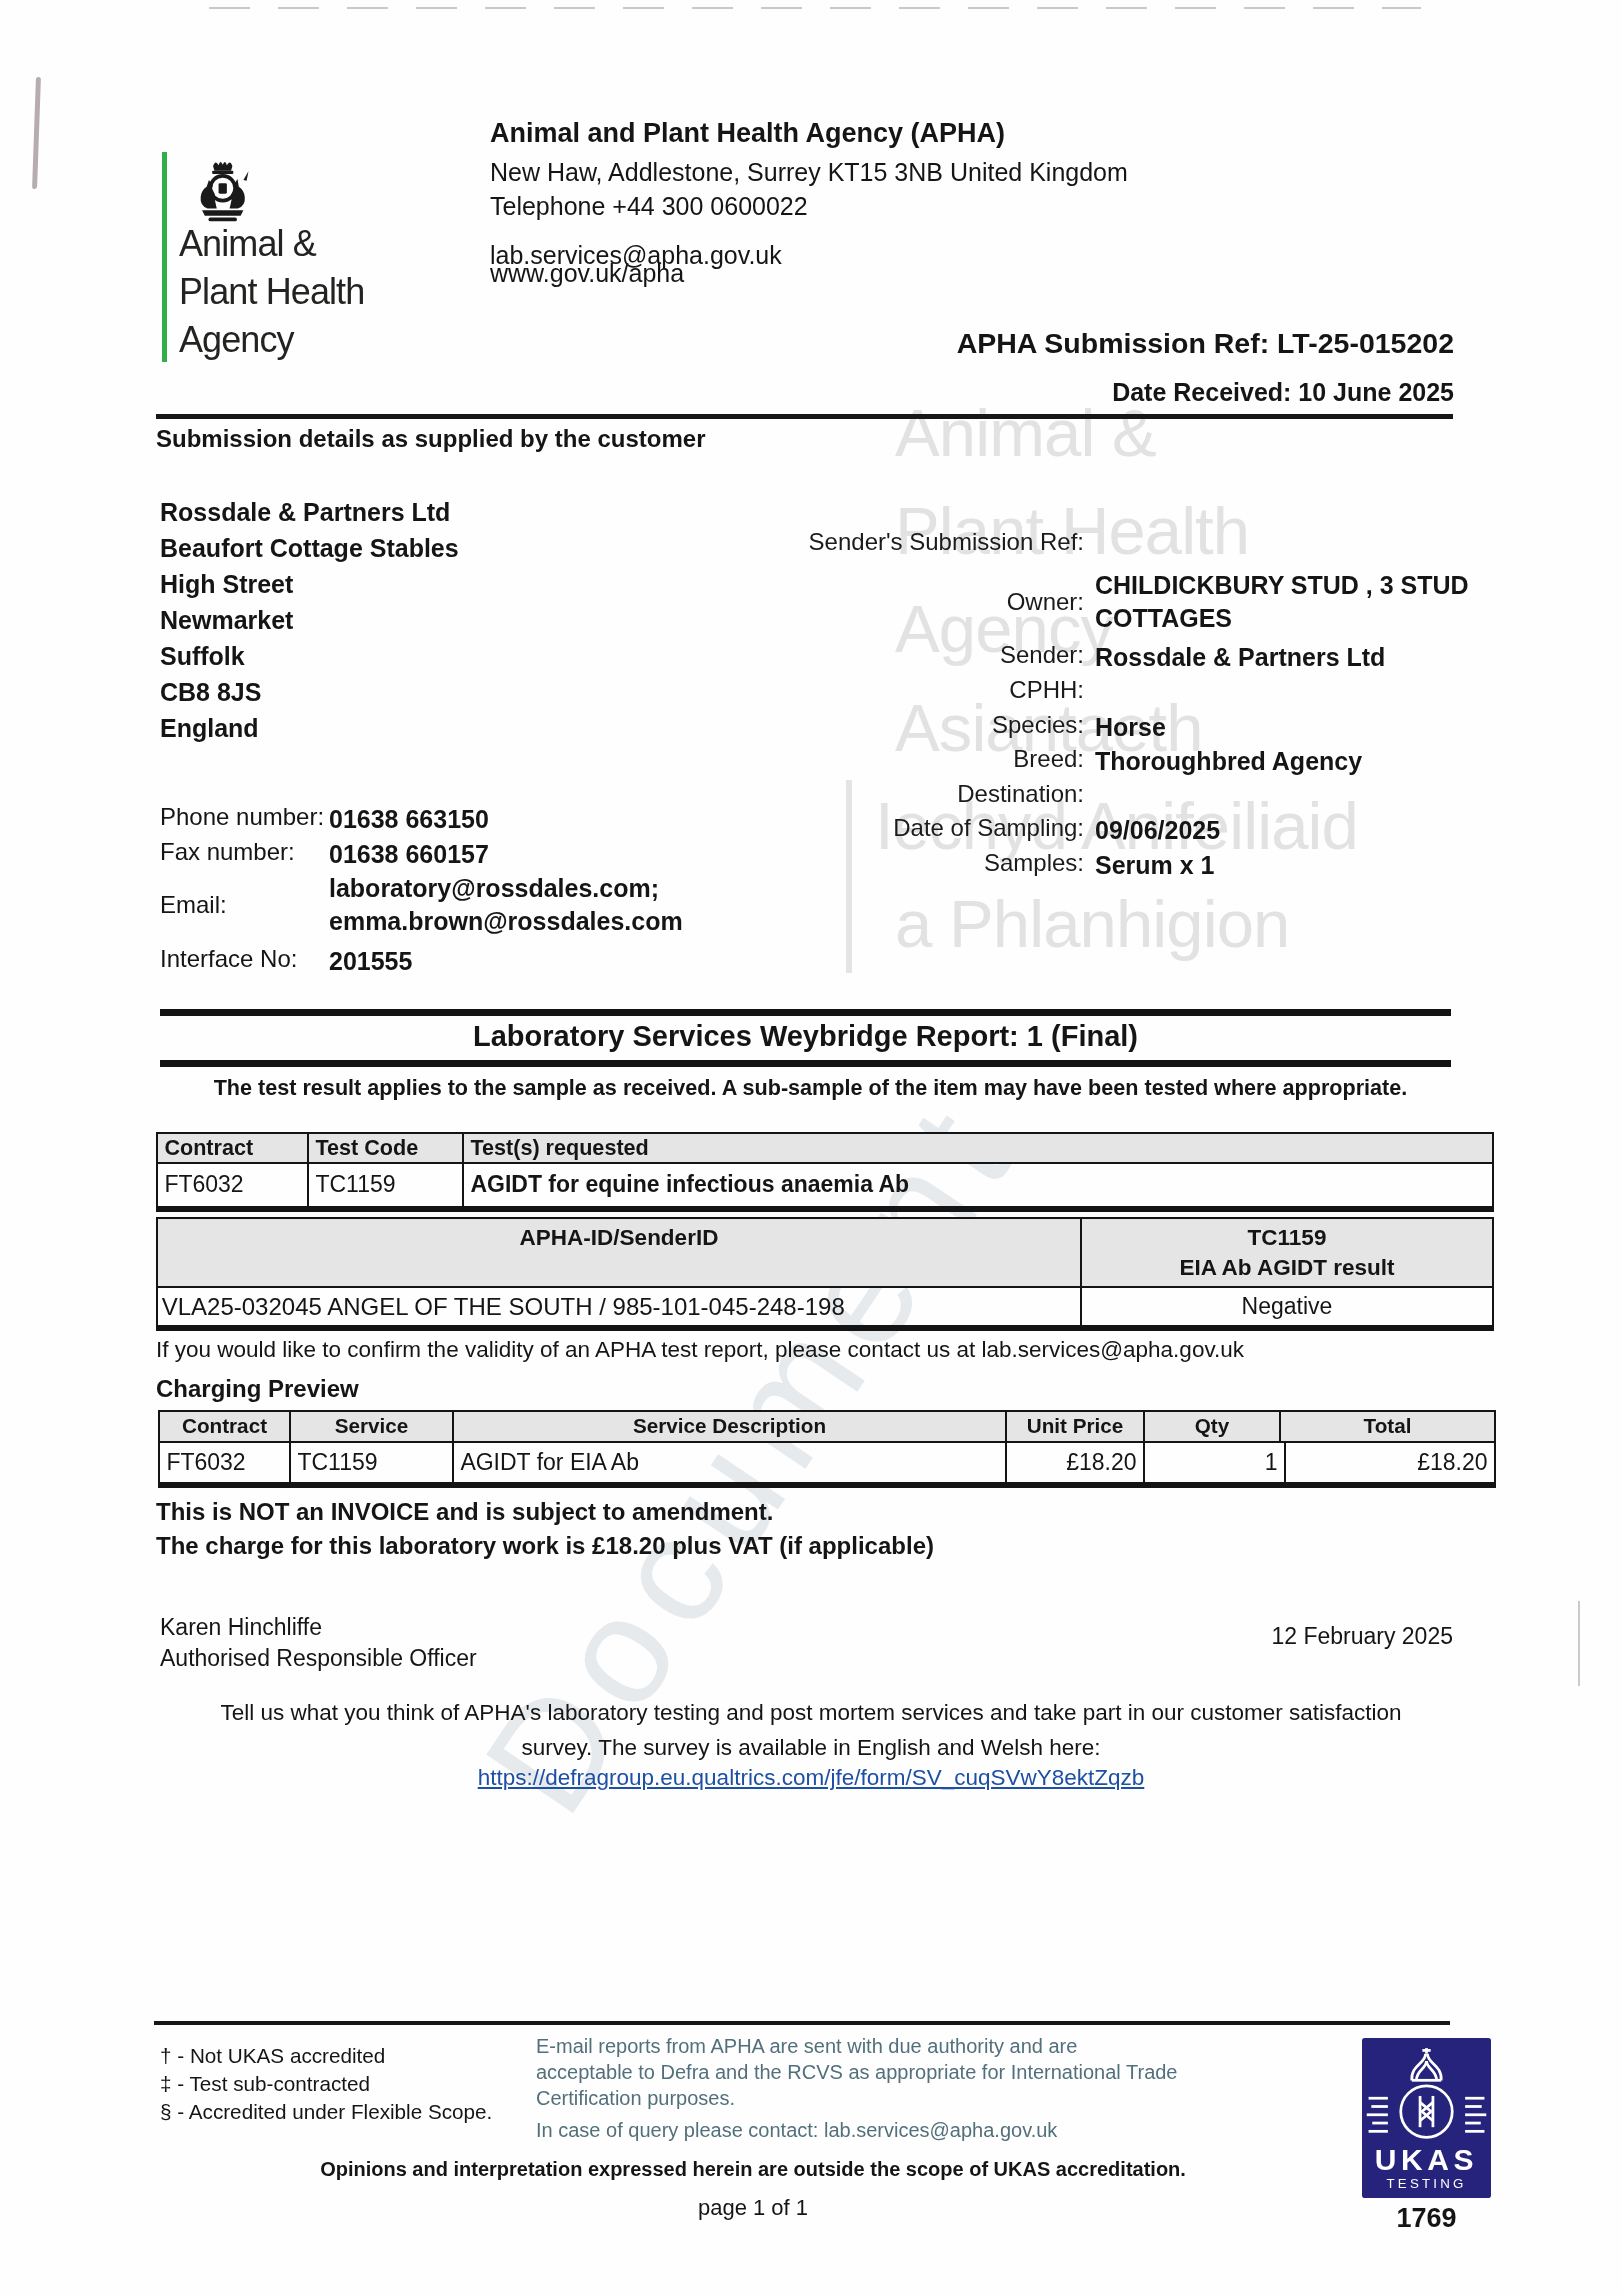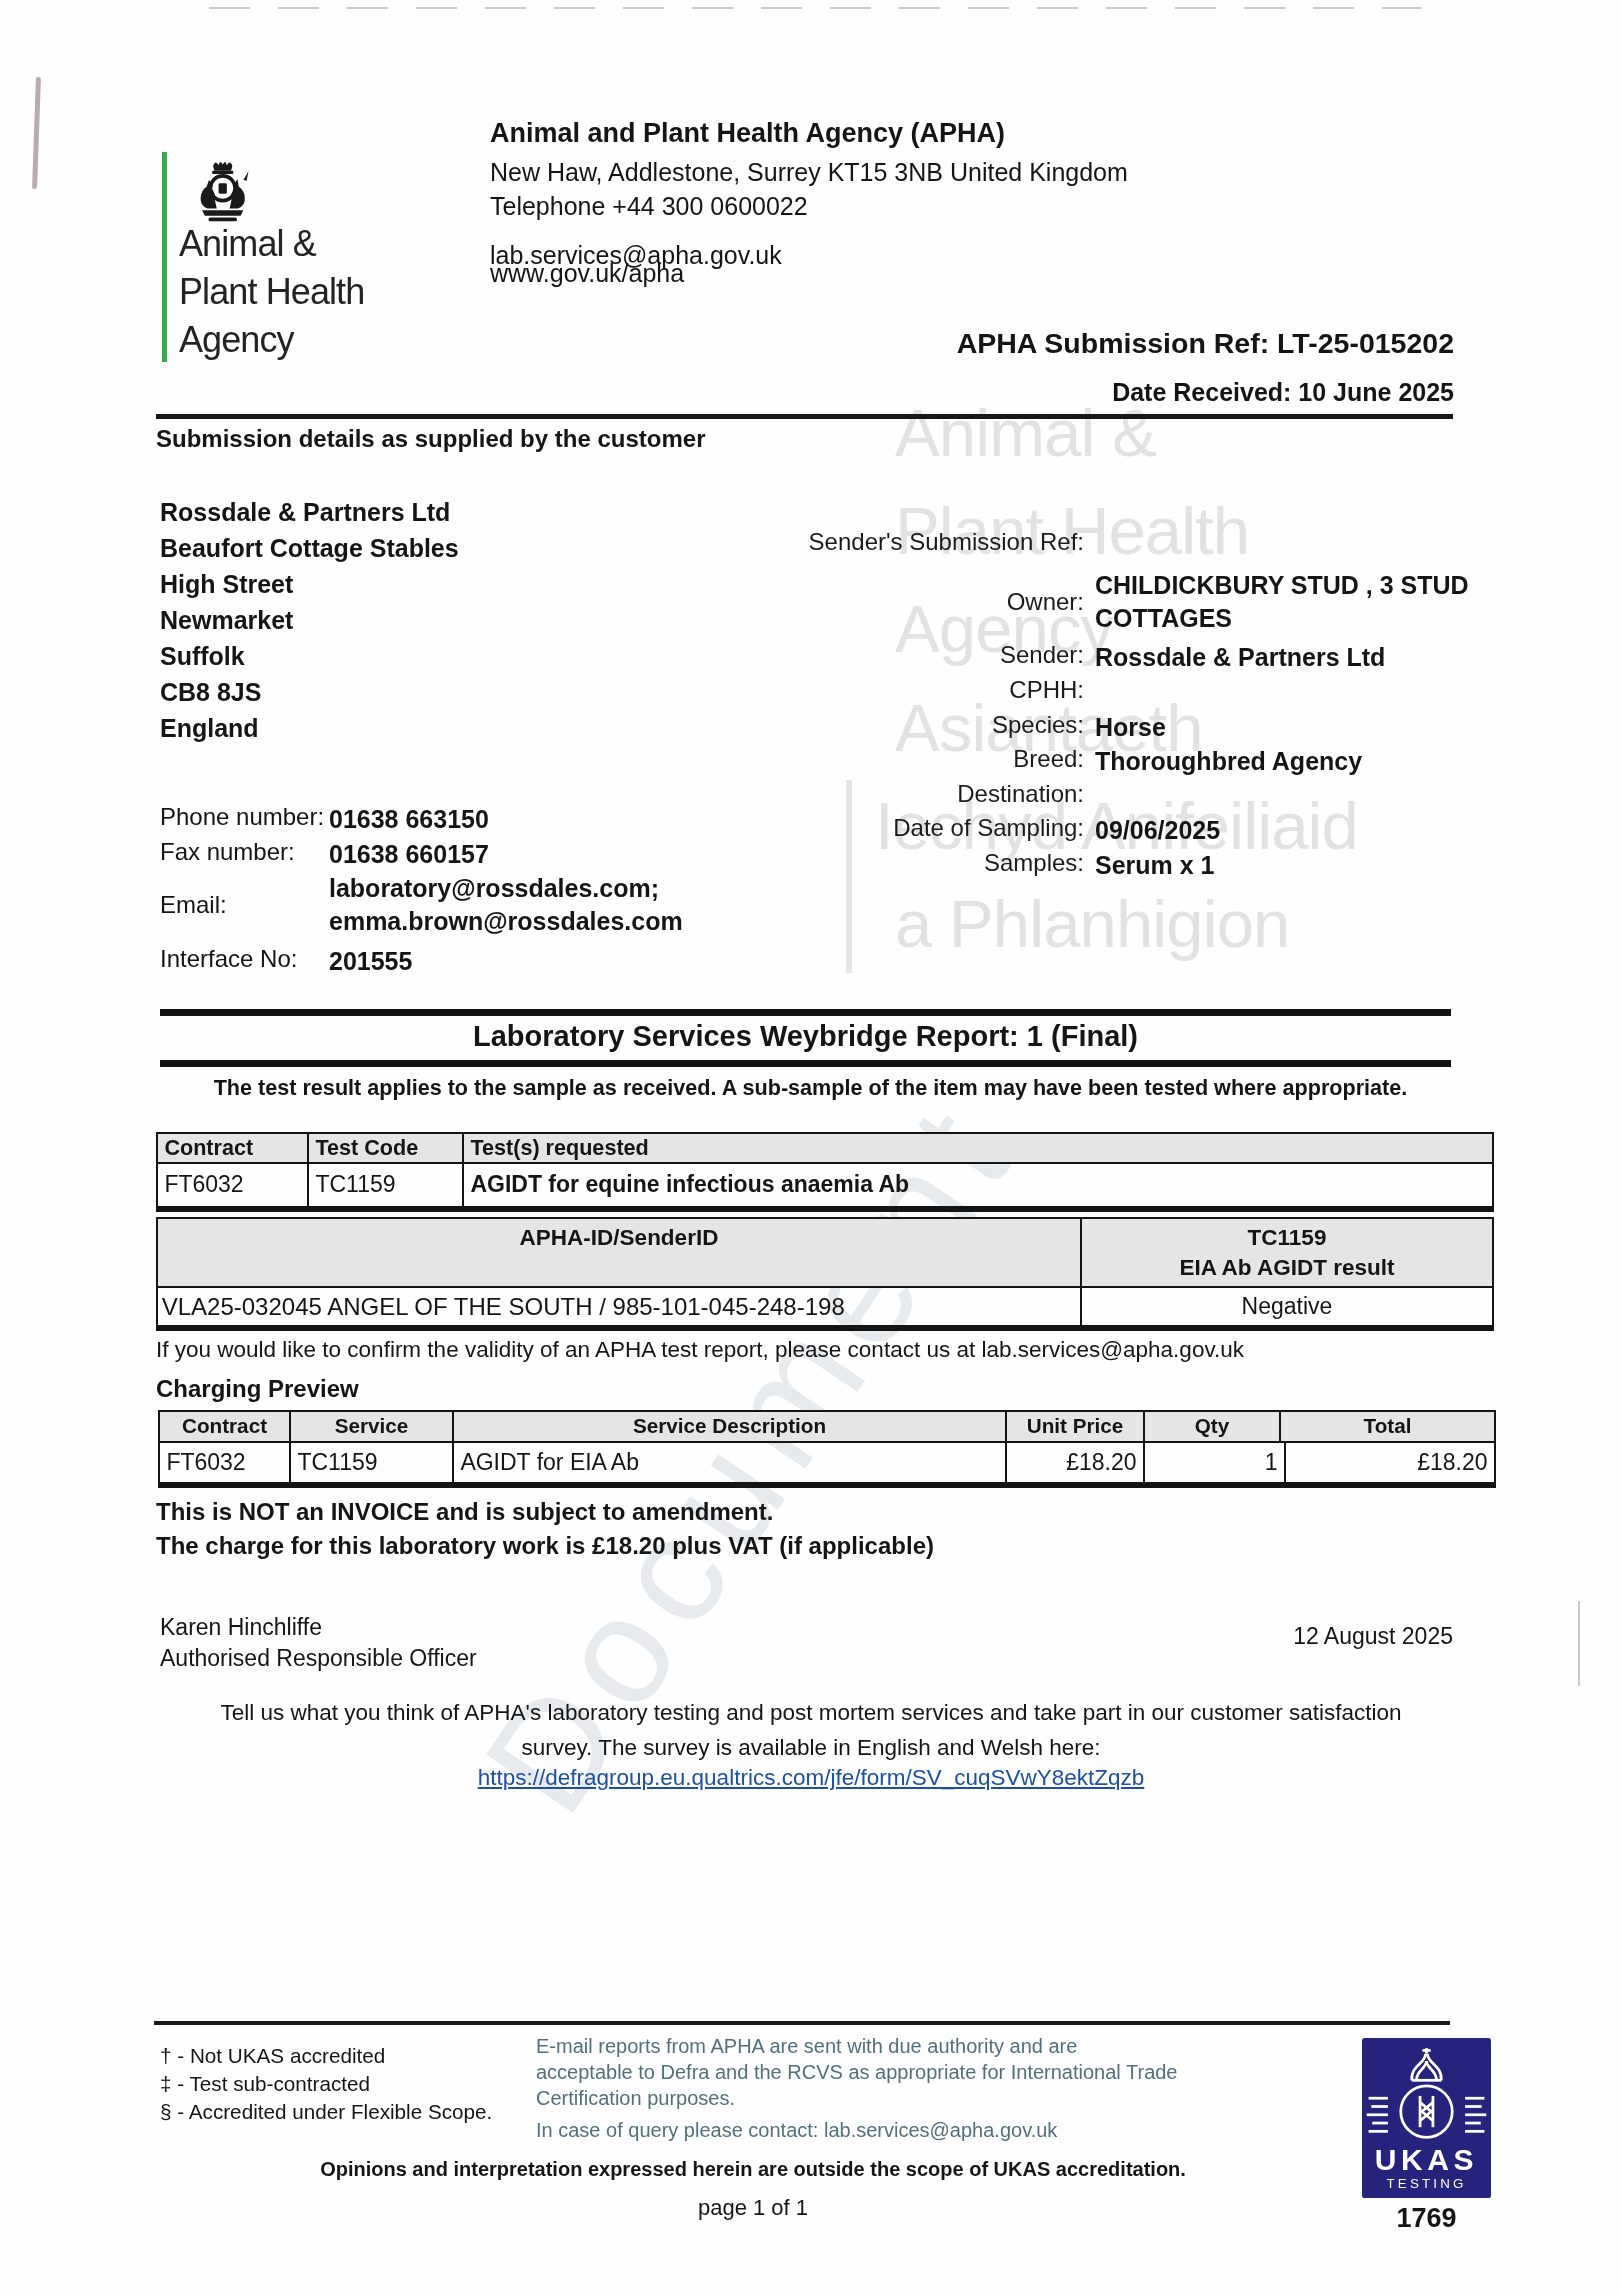--- a/index.html
+++ b/index.html
@@ -240,21 +240,21 @@
       <div class="tc end" style="width:141px;">1</div>
       <div class="tc end" style="flex:1;">£18.20</div>
     </div>
   </div>
 
   <div class="abs z b" style="left:156px;top:1498px;font-size:24px;">This is NOT an INVOICE and is subject to amendment.</div>
   <div class="abs z b" style="left:156px;top:1532px;font-size:24px;">The charge for this laboratory work is £18.20 plus VAT (if applicable)</div>
 
   <div class="abs z" style="left:160px;top:1614px;font-size:23px;">Karen Hinchliffe</div>
   <div class="abs z" style="left:160px;top:1645px;font-size:23px;">Authorised Responsible Officer</div>
-  <div class="abs z right" style="left:1102px;top:1623px;width:351px;font-size:23px;">12 August 2025</div>
+  <div class="abs z right" style="left:1102px;top:1623px;width:351px;font-size:23px;">12 February 2025</div>
 
   <div class="abs z center" style="left:191px;top:1695px;width:1240px;font-size:22.5px;line-height:35px;">Tell us what you think of APHA's laboratory testing and post mortem services and take part in our customer satisfaction survey. The survey is available in English and Welsh here:</div>
   <div class="abs z center" style="left:191px;top:1765px;width:1240px;font-size:22.5px;">
     <span class="link">https://defragroup.eu.qualtrics.com/jfe/form/SV_cuqSVwY8ektZqzb</span>
   </div>
 
   <div class="abs z rule" style="left:154px;top:2021px;width:1296px;height:3.7px;"></div>
 
   <div class="abs z foot-note" style="top:2042px;">
     <div>† - Not UKAS accredited</div>

